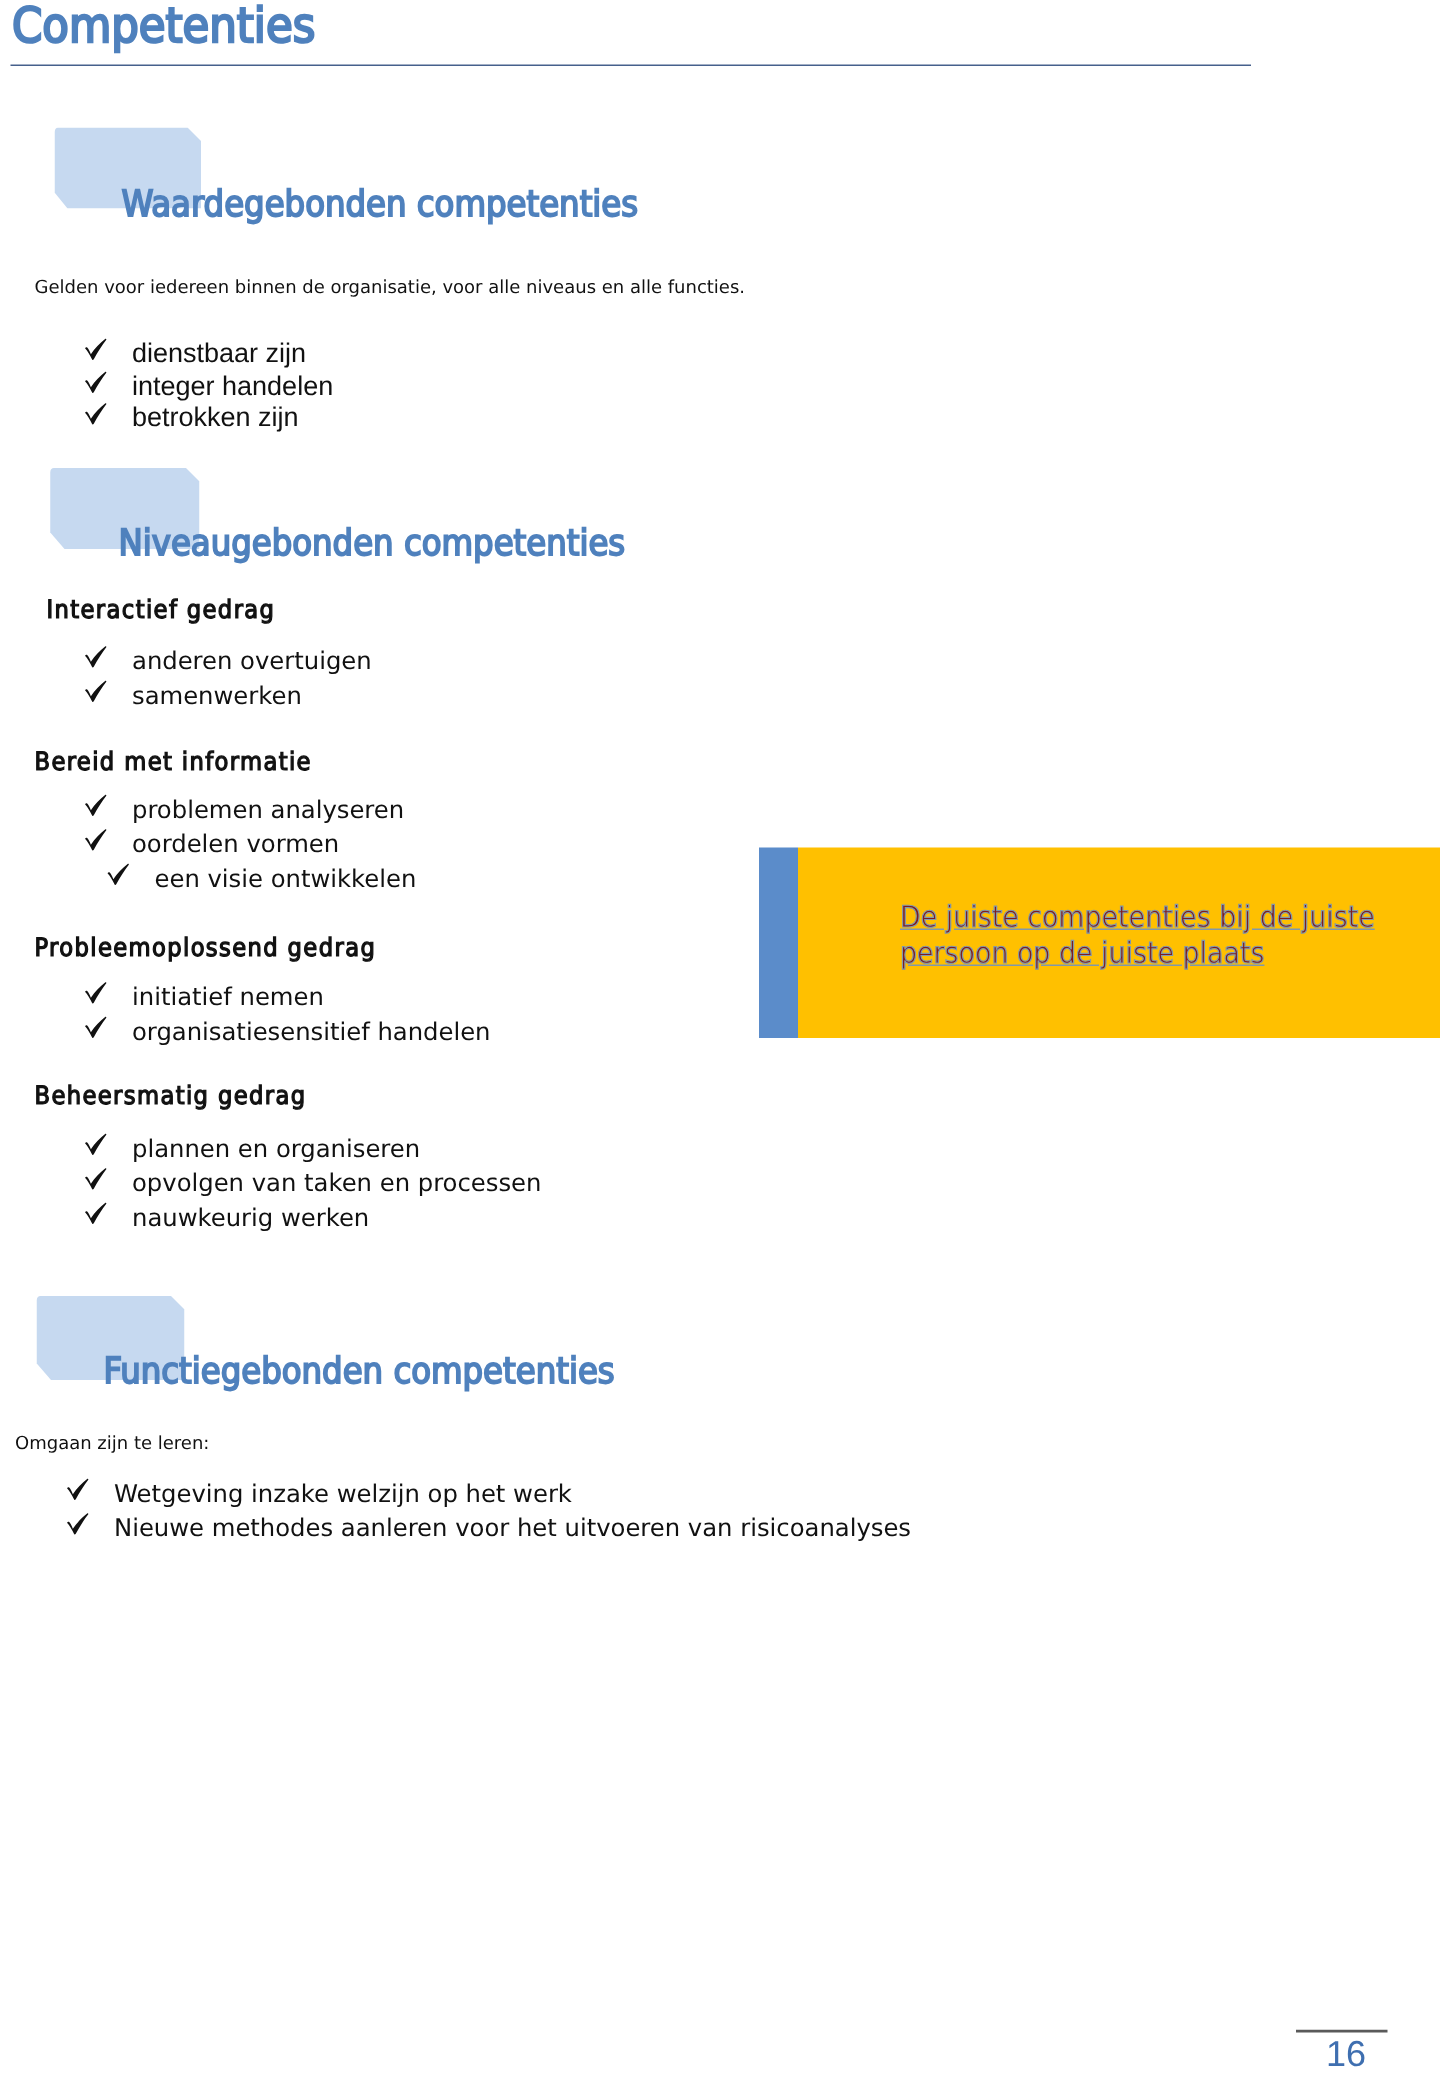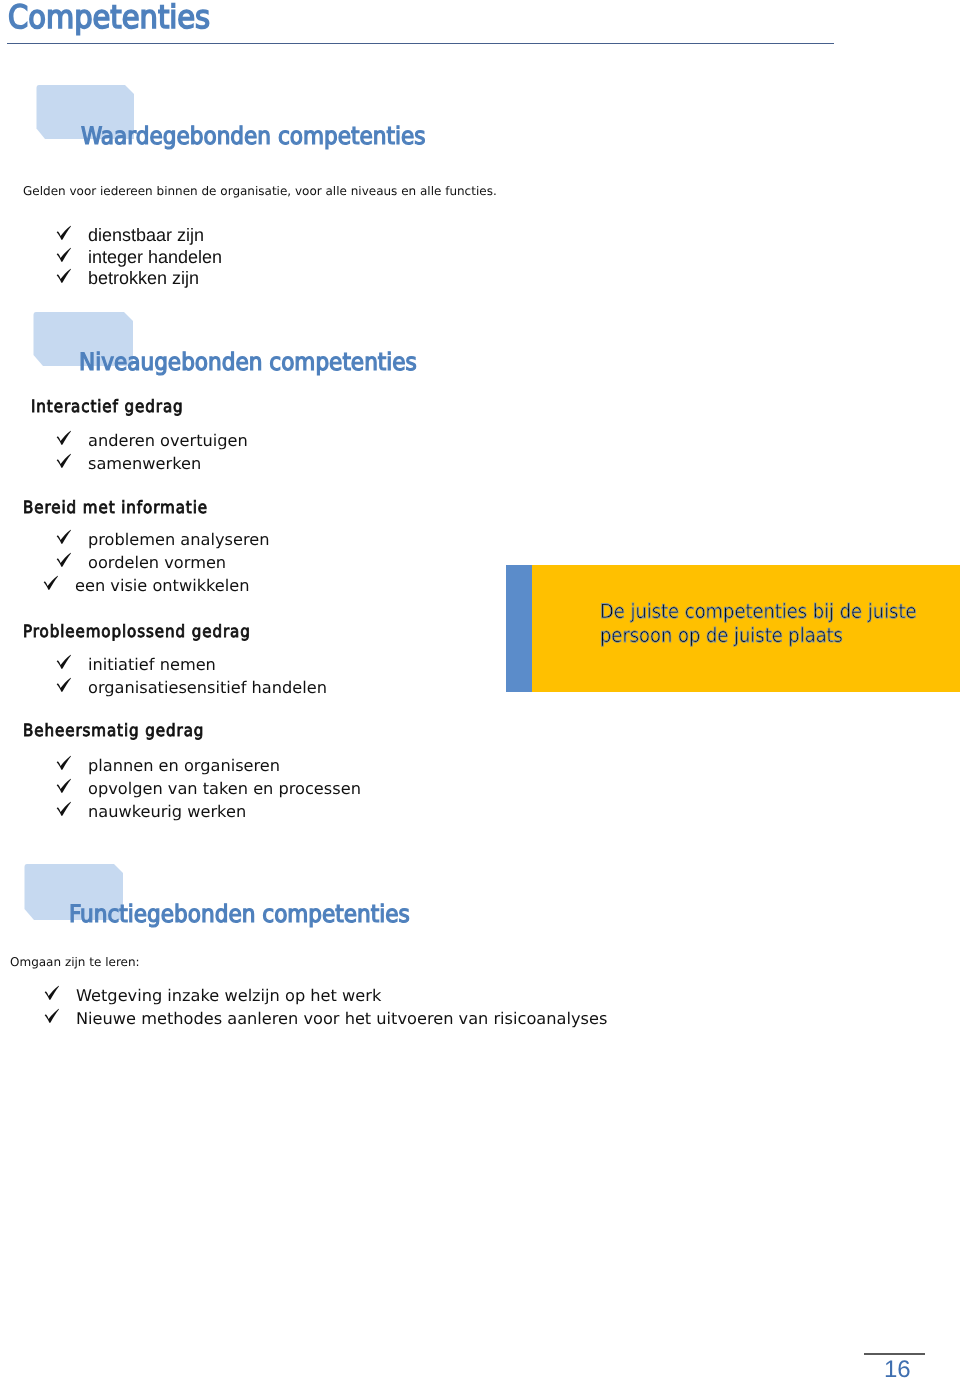--- a/index.html
+++ b/index.html
@@ -71,22 +71,22 @@
   }
   .bullet .mark svg { vertical-align: baseline; position: relative; top: 0px; left: 1px; }
 
   
   .callout-bar { position: absolute; background: #5b8cca; }
   .callout-body { position: absolute; background: #ffc000; }
   .callout-text {
     position: absolute;
     font-family: "DejaVu Sans Condensed", "DejaVu Sans", sans-serif;
     font-size: 19.9px; font-weight: normal;
-    color: #000000; -webkit-text-stroke: 0.78px #8098ac;
-    line-height: 24px; white-space: nowrap;
+    color: #7f1d1d; -webkit-text-stroke: 0.78px #8098ac;
+    line-height: 24px; white-space: nowrap; text-decoration: underline;
   }
 
   
   .foot-rule { position: absolute; background: #5a5a5a; }
   .foot-num {
     position: absolute; font-family: Liberation Sans, sans-serif;
     font-size: 24px; color: #3f6fb0; white-space: nowrap; line-height: 26px;
   }
 </style>
 </head>
@@ -126,21 +126,21 @@
           <path d="M6 63 C10 57 15 55 20 60 C26 66 33 79 40 97 C62 66 92 34 125 8 C128 6 131 9 130 13 C106 43 81 84 57 127 C52 134 48 132 45 124 C35 102 21 80 6 63 Z" fill="currentColor"></path>
         </svg></span><span>samenwerken</span></div>
 
   <div class="sub-head" style="left:23px; top:498px;">Bereid met informatie</div>
   <div class="bullet" style="left:55px; top:529px;"><span class="mark"><svg viewBox="0 0 140 140" width="16" height="16" aria-hidden="true">
           <path d="M6 63 C10 57 15 55 20 60 C26 66 33 79 40 97 C62 66 92 34 125 8 C128 6 131 9 130 13 C106 43 81 84 57 127 C52 134 48 132 45 124 C35 102 21 80 6 63 Z" fill="currentColor"></path>
         </svg></span><span>problemen analyseren</span></div>
   <div class="bullet" style="left:55px; top:552px;"><span class="mark"><svg viewBox="0 0 140 140" width="16" height="16" aria-hidden="true">
           <path d="M6 63 C10 57 15 55 20 60 C26 66 33 79 40 97 C62 66 92 34 125 8 C128 6 131 9 130 13 C106 43 81 84 57 127 C52 134 48 132 45 124 C35 102 21 80 6 63 Z" fill="currentColor"></path>
         </svg></span><span>oordelen vormen</span></div>
-  <div class="bullet" style="left:42px; top:575px;"><span class="mark"><svg viewBox="0 0 140 140" width="16" height="16" aria-hidden="true">
+  <div class="bullet" style="left:70px; top:575px;"><span class="mark"><svg viewBox="0 0 140 140" width="16" height="16" aria-hidden="true">
           <path d="M6 63 C10 57 15 55 20 60 C26 66 33 79 40 97 C62 66 92 34 125 8 C128 6 131 9 130 13 C106 43 81 84 57 127 C52 134 48 132 45 124 C35 102 21 80 6 63 Z" fill="currentColor"></path>
         </svg></span><span>een visie ontwikkelen</span></div>
 
   <div class="sub-head" style="left:23px; top:622px;">Probleemoplossend gedrag</div>
   <div class="bullet" style="left:55px; top:654px;"><span class="mark"><svg viewBox="0 0 140 140" width="16" height="16" aria-hidden="true">
           <path d="M6 63 C10 57 15 55 20 60 C26 66 33 79 40 97 C62 66 92 34 125 8 C128 6 131 9 130 13 C106 43 81 84 57 127 C52 134 48 132 45 124 C35 102 21 80 6 63 Z" fill="currentColor"></path>
         </svg></span><span>initiatief nemen</span></div>
   <div class="bullet" style="left:55px; top:677px;"><span class="mark"><svg viewBox="0 0 140 140" width="16" height="16" aria-hidden="true">
           <path d="M6 63 C10 57 15 55 20 60 C26 66 33 79 40 97 C62 66 92 34 125 8 C128 6 131 9 130 13 C106 43 81 84 57 127 C52 134 48 132 45 124 C35 102 21 80 6 63 Z" fill="currentColor"></path>
         </svg></span><span>organisatiesensitief handelen</span></div>

